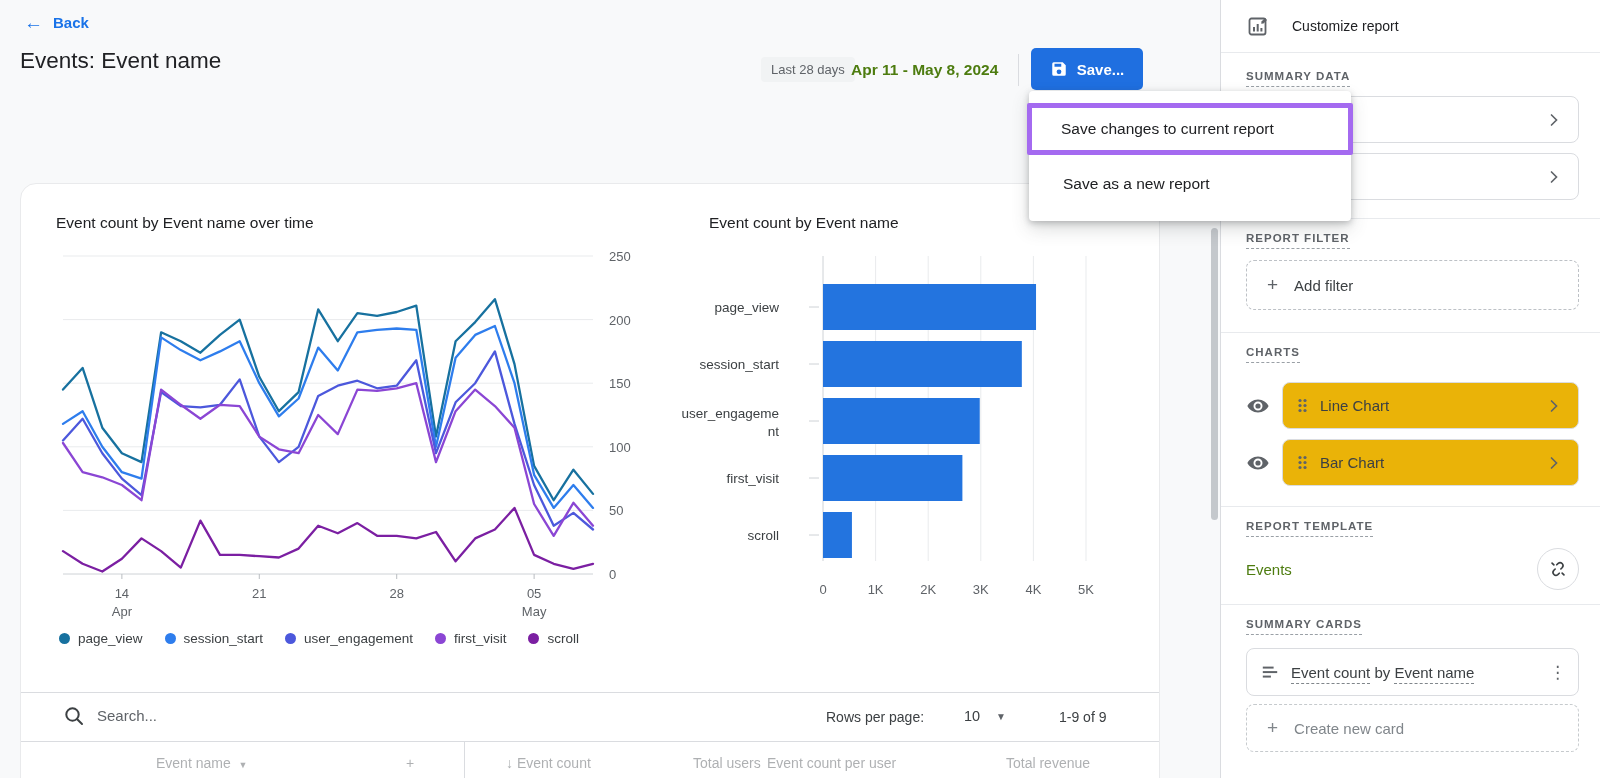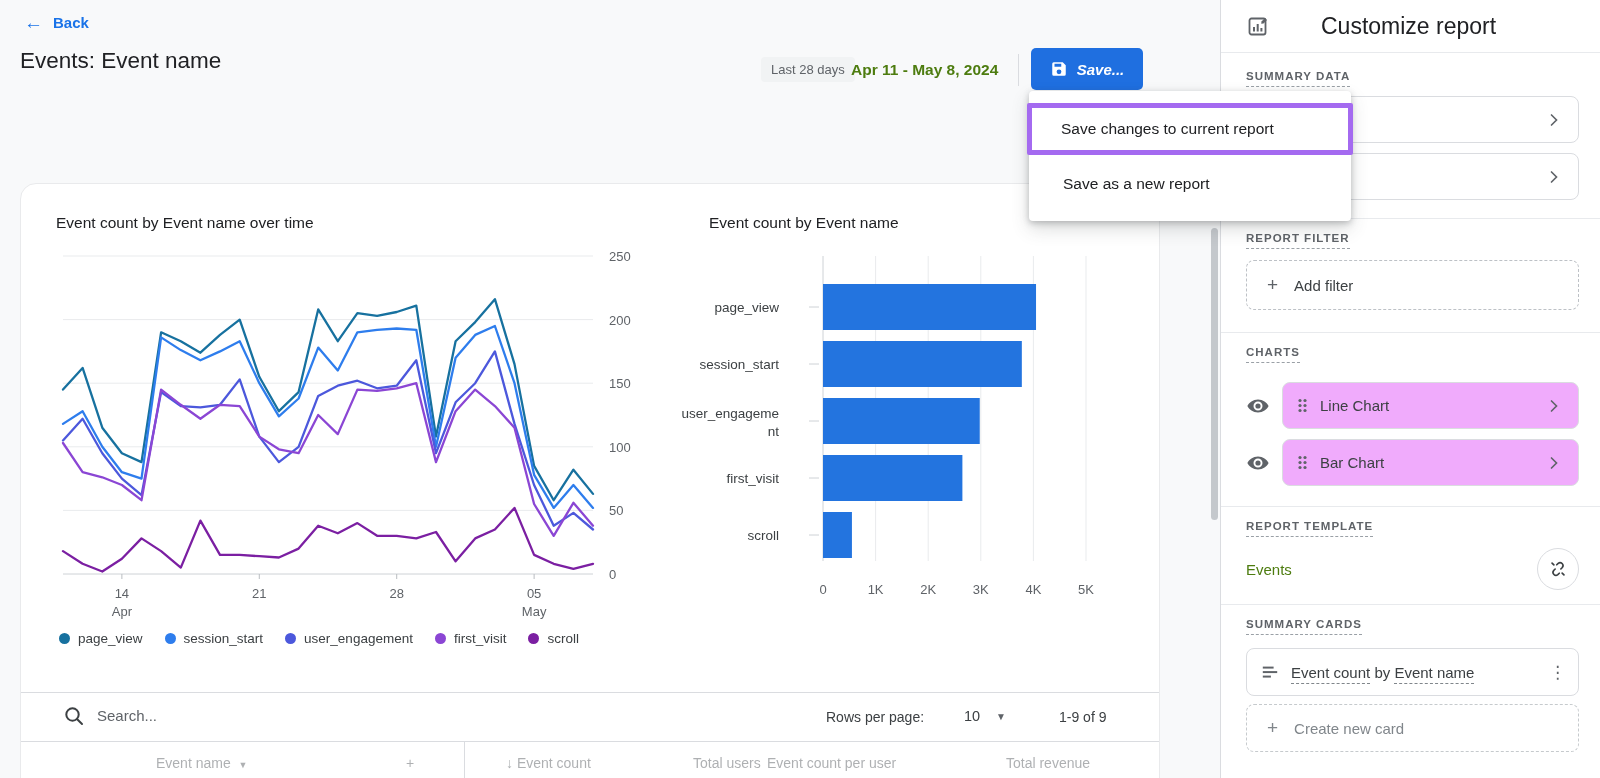--- a/index.html
+++ b/index.html
@@ -11,21 +11,21 @@
     color:#1a73e8; font-size:15px; font-weight:bold; cursor:pointer; }
   .back-arrow { font-size:19px; line-height:1; }
   .page-title { position:absolute; left:20px; top:48px; font-size:22.5px; color:#202124; font-weight:normal; }
 
   .date-chip { position:absolute; left:761px; top:57px; background:#f1f3f4; color:#5f6368;
     font-size:13px; padding:5px 10px; border-radius:4px; }
   .date-range { position:absolute; left:851px; top:61px; font-size:15.5px; font-weight:bold; color:#4d7c0f; }
   .header-vdivider { position:absolute; left:1018px; top:54px; width:1px; height:32px; background:#dadce0; }
 
   .save-button { position:absolute; left:1031px; top:48px; width:112px; height:42px; background:#1f6fe0;
-    border-radius:5px; display:flex; align-items:center; justify-content:center; gap:9px; cursor:pointer; z-index:20;font-style:italic; }
+    border-radius:5px; display:flex; align-items:center; justify-content:center; gap:9px; cursor:pointer; z-index:20; }
   .save-button span { color:#fff; font-size:15px; font-weight:bold; }
 
   
   .save-menu { position:absolute; left:1029px; top:91px; width:322px; background:#fff; border-radius:4px;
     box-shadow:0 2px 6px rgba(60,64,67,.3), 0 8px 18px rgba(60,64,67,.18); padding:12px 0 14px; z-index:30; }
   .menu-item { height:46px; display:flex; align-items:center; padding:0 34px; font-size:15.5px; color:#202124; cursor:pointer; }
   .menu-item.highlighted { border:5px solid #a46af0; border-radius:2px; margin:0 -2px 6px; padding:0 29px; height:52px; }
 
   
   .main-card { position:absolute; left:20px; top:183px; width:1140px; height:640px; background:#fff;
@@ -55,34 +55,34 @@
   .th-vline { position:absolute; left:443px; top:0; bottom:0; width:1px; background:#dadce0; }
 
   
   .gutter-scrollbar { position:absolute; left:1211px; top:228px; width:7px; height:292px;
     background:#c4c8cc; border-radius:4px; z-index:5; }
 
   
   .sidebar { position:absolute; left:1220px; top:0; width:380px; height:778px; background:#fff;
     border-left:1px solid #dadce0; z-index:10; }
   .sb-header { position:absolute; left:0; top:0; right:0; height:52px; display:flex; align-items:center; padding:0 25px; gap:22px; }
-  .sb-title { font-size:23px; color:#202124;margin-left:29px; }
+  .sb-title { font-size:14px; color:#202124; }
   .sb-divider { position:absolute; left:0; right:0; height:1px; background:#e8eaed; }
   .sb-label { position:absolute; left:25px; font-size:11.5px; font-weight:bold; letter-spacing:1px; color:#5f6368;
     border-bottom:1px dashed #9aa0a6; padding-bottom:4px; }
   .sb-row { position:absolute; left:25px; width:333px; height:47px; border:1px solid #dadce0; border-radius:8px;
     display:flex; align-items:center; padding:0 14px; cursor:pointer; background:#fff; }
   .sb-row .spacer { flex:1; }
   .add-filter { position:absolute; left:25px; width:333px; height:50px; border:1px dashed #bdc1c6; border-radius:8px;
     display:flex; align-items:center; gap:16px; padding:0 20px; cursor:pointer; }
   .add-filter .plus { font-size:19px; color:#5f6368; }
   .add-filter .lbl { font-size:15px; color:#3c4043; }
   .chart-row { position:absolute; left:25px; width:333px; display:flex; align-items:center; gap:12px; }
   .chart-card { flex:1; height:47px; border:1px solid #dadce0; border-radius:8px; display:flex; align-items:center;
-    gap:12px; padding:0 14px; cursor:pointer; background:#f0abfc; }
+    gap:12px; padding:0 14px; cursor:pointer; background:#eab308; }
   .chart-card .lbl { font-size:15px; color:#3c4043; flex:1; }
   .events-row { position:absolute; left:25px; width:333px; height:46px; display:flex; align-items:center; }
   .events-name { font-size:15px; color:#4d7c0f; flex:1; }
   .unlink-btn { width:42px; height:42px; border:1px solid #dadce0; border-radius:50%; display:flex;
     align-items:center; justify-content:center; cursor:pointer; background:#fff; }
   .summary-card { position:absolute; left:25px; width:333px; height:48px; border:1px solid #dadce0; border-radius:8px;
     display:flex; align-items:center; gap:12px; padding:0 12px 0 14px; cursor:pointer; background:#fff; }
   .summary-label { flex:1; font-size:15px; color:#3c4043; white-space:nowrap; }
   .dashed-u { border-bottom:1px dashed #80868b; padding-bottom:2px; }
   .kebab { font-size:17px; color:#5f6368; cursor:pointer; }

